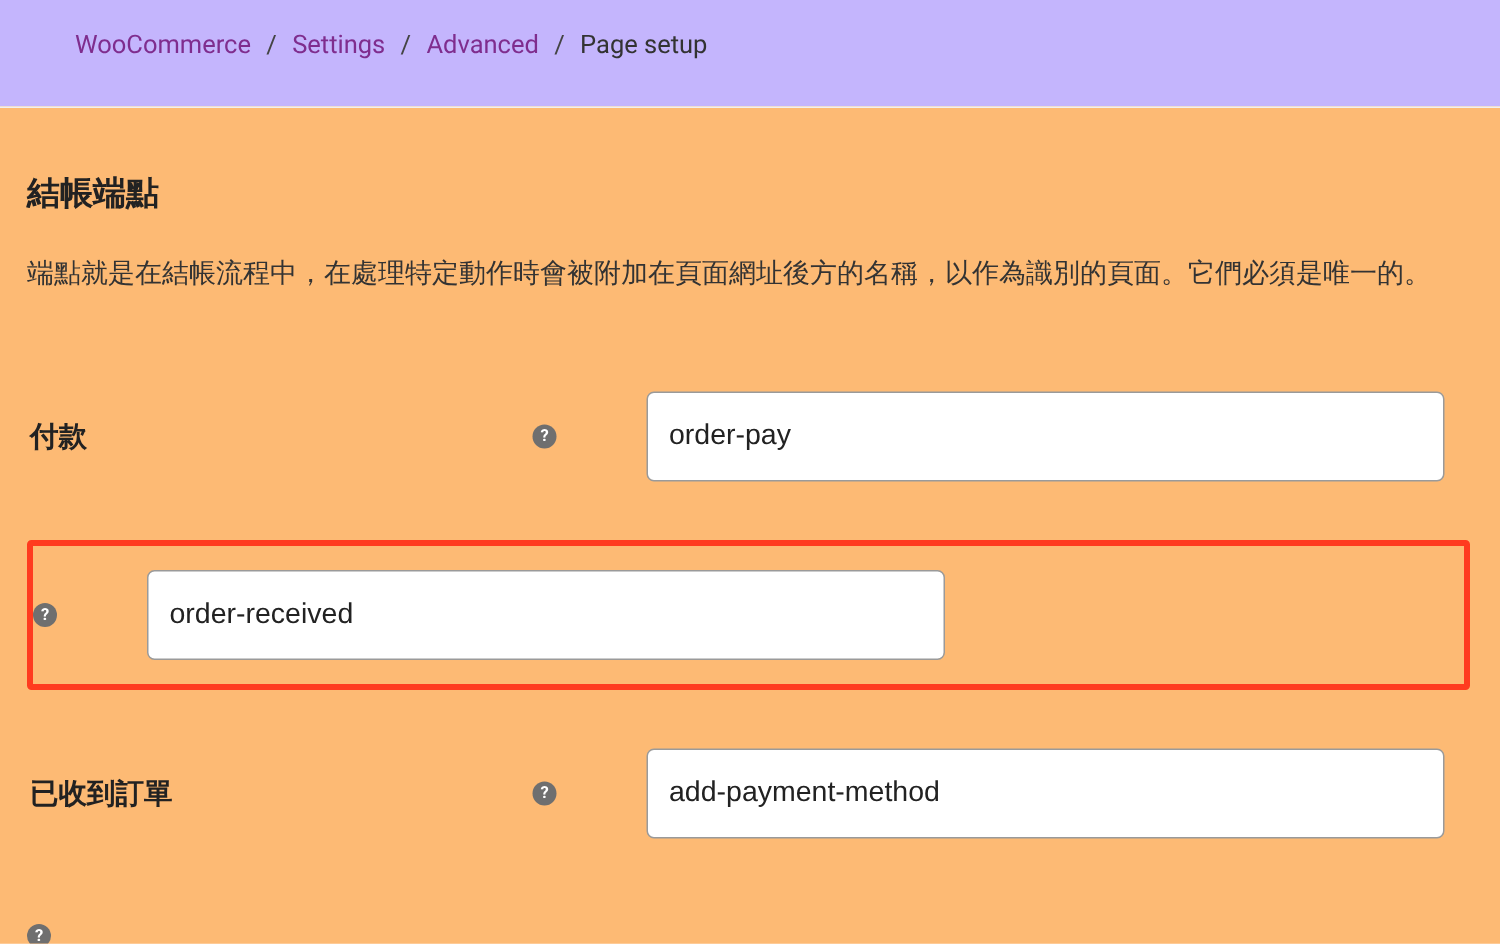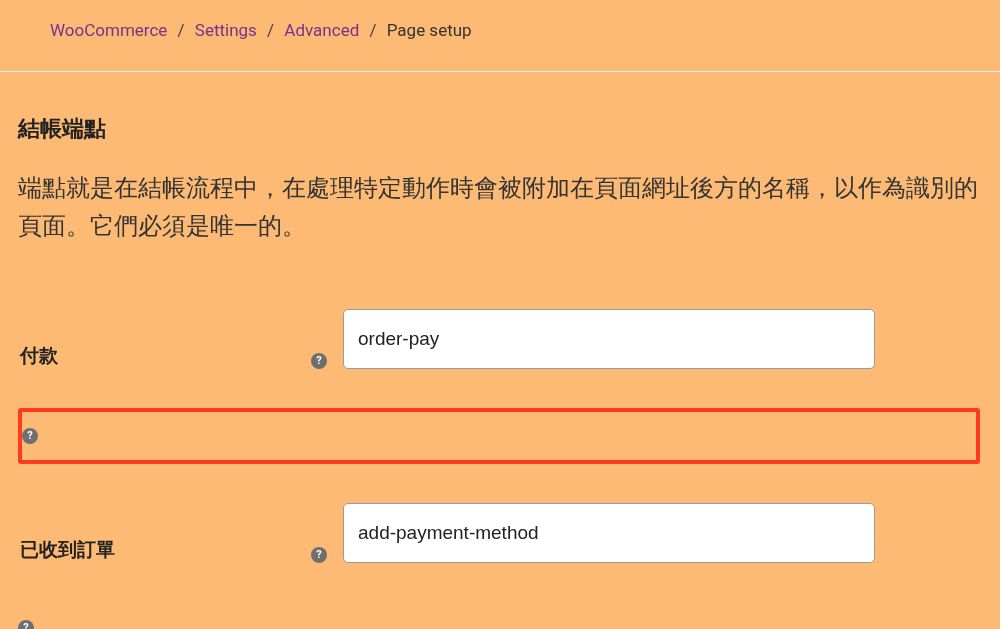--- a/index.html
+++ b/index.html
@@ -12,21 +12,21 @@
       background: #ffffff;
       color: #333;
       width: 1000px;
       height: 629px;
       overflow: hidden;
     }
     .breadcrumb {
       padding: 20px 20px 30px 50px;
       font-size: 17px;
       border-bottom: 1px solid transparent;
-      background: #fdba74;
+      background: #c4b5fd;
     }
     .breadcrumb a {
       color: #7f2d8e;
       text-decoration: none;
     }
     .breadcrumb .sep {
       color: #444;
       margin: 0 6px;
     }
     .breadcrumb .current {
@@ -38,30 +38,31 @@
       border-top: 1px solid #f0f0f0;
     }
     .section-title {
       margin: 0 0 25px 0;
       font-size: 22px;
       font-weight: 600;
       color: #222;
     }
     .section-desc {
       margin: 3px 0 45px 0;
-      font-size: 24px;
+      font-size: 18px;
       color: #333;
       line-height: 1.6;
     }
     .form-row {
       display: flex;
-      align-items: flex-end;
+      align-items: center;
       margin-bottom: 21px;
       padding: 18px 12px 18px 0;
       border-radius: 3px;
+      gap: 44px;
     }
     .form-row.highlight {
       border: 4px solid #ff3b1f;
       border-radius: 3px;
       padding: 16px 10px 16px 0;
     }
     .field-label {
       width: 293px;
       font-size: 19px;
       font-weight: 600;
@@ -118,20 +119,21 @@
   <p class="section-desc">端點就是在結帳流程中，在處理特定動作時會被附加在頁面網址後方的名稱，以作為識別的頁面。它們必須是唯一的。</p>
 
   <div class="form-row">
     <label class="field-label">付款</label>
     <span class="help-icon">?</span>
     <input class="text-input" type="text" value="order-pay" style="">
   </div>
 
   <div class="form-row highlight">
     <span class="help-icon">?</span>
+    <input class="text-input" type="text" value="order-received" style="">
   </div>
 
   <div class="form-row">
     <label class="field-label">已收到訂單</label>
     <span class="help-icon">?</span>
     <input class="text-input" type="text" value="add-payment-method" style="">
   </div>
 
   <div class="form-row">
     <span class="help-icon">?</span>

